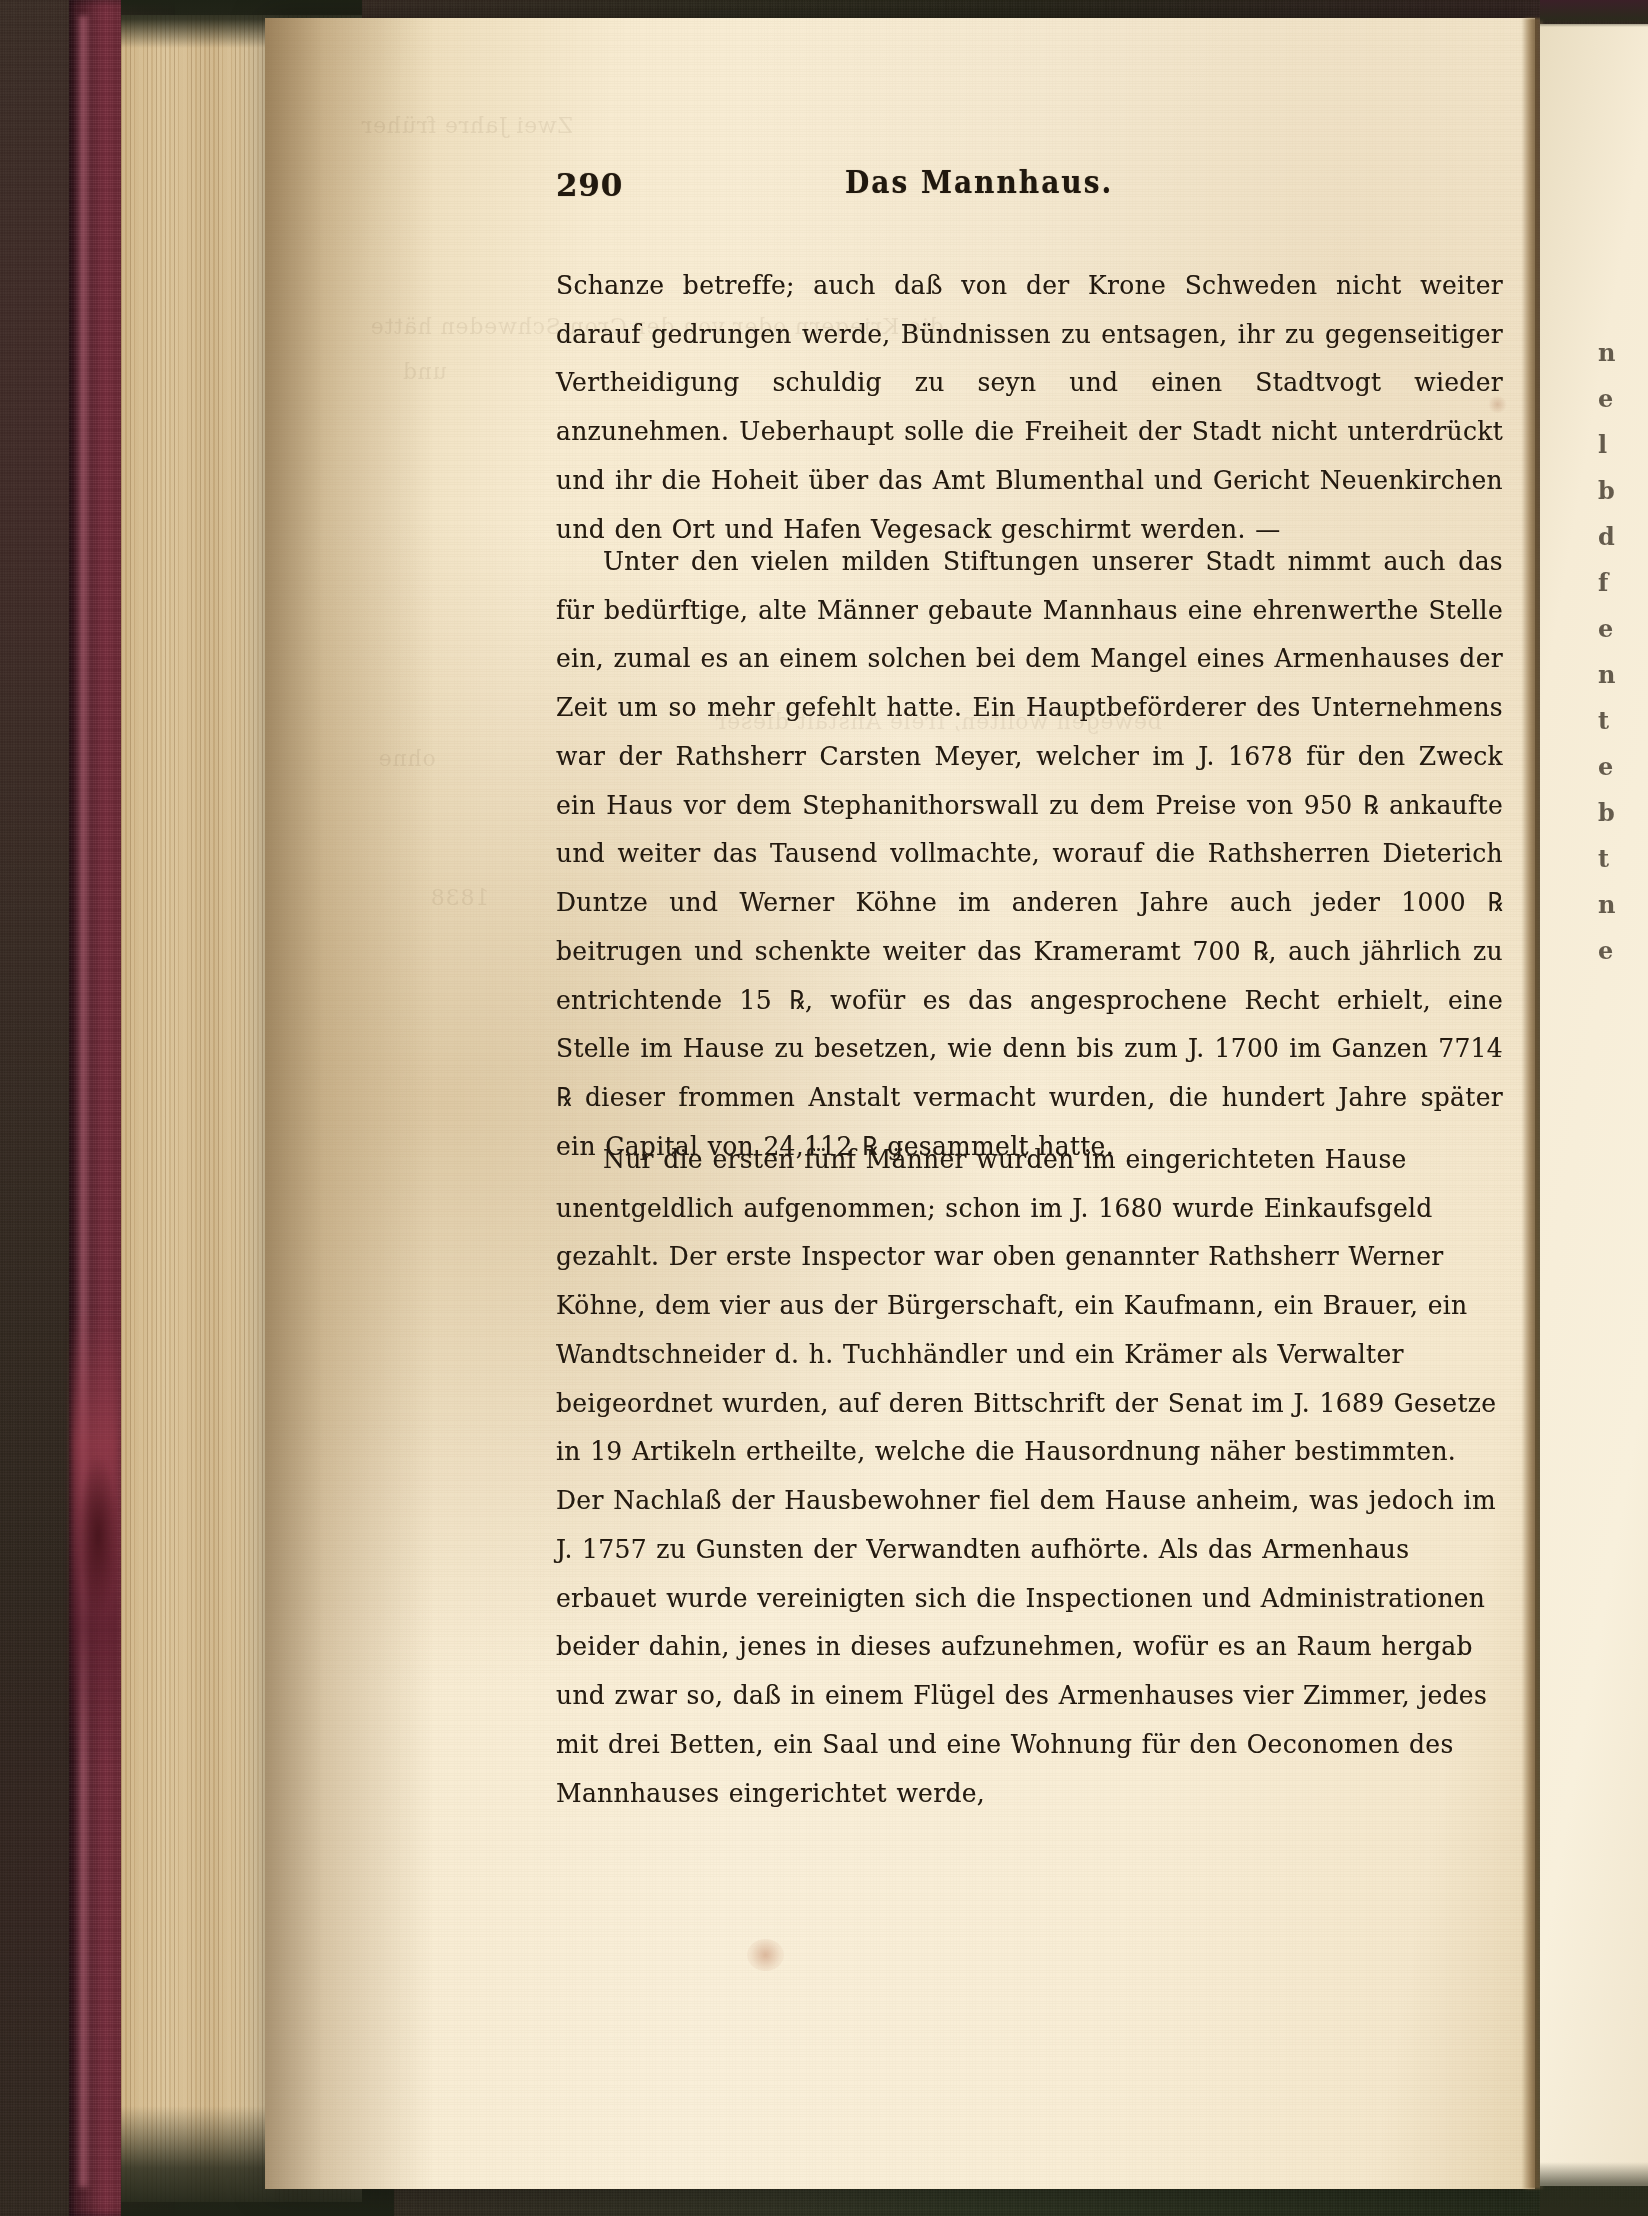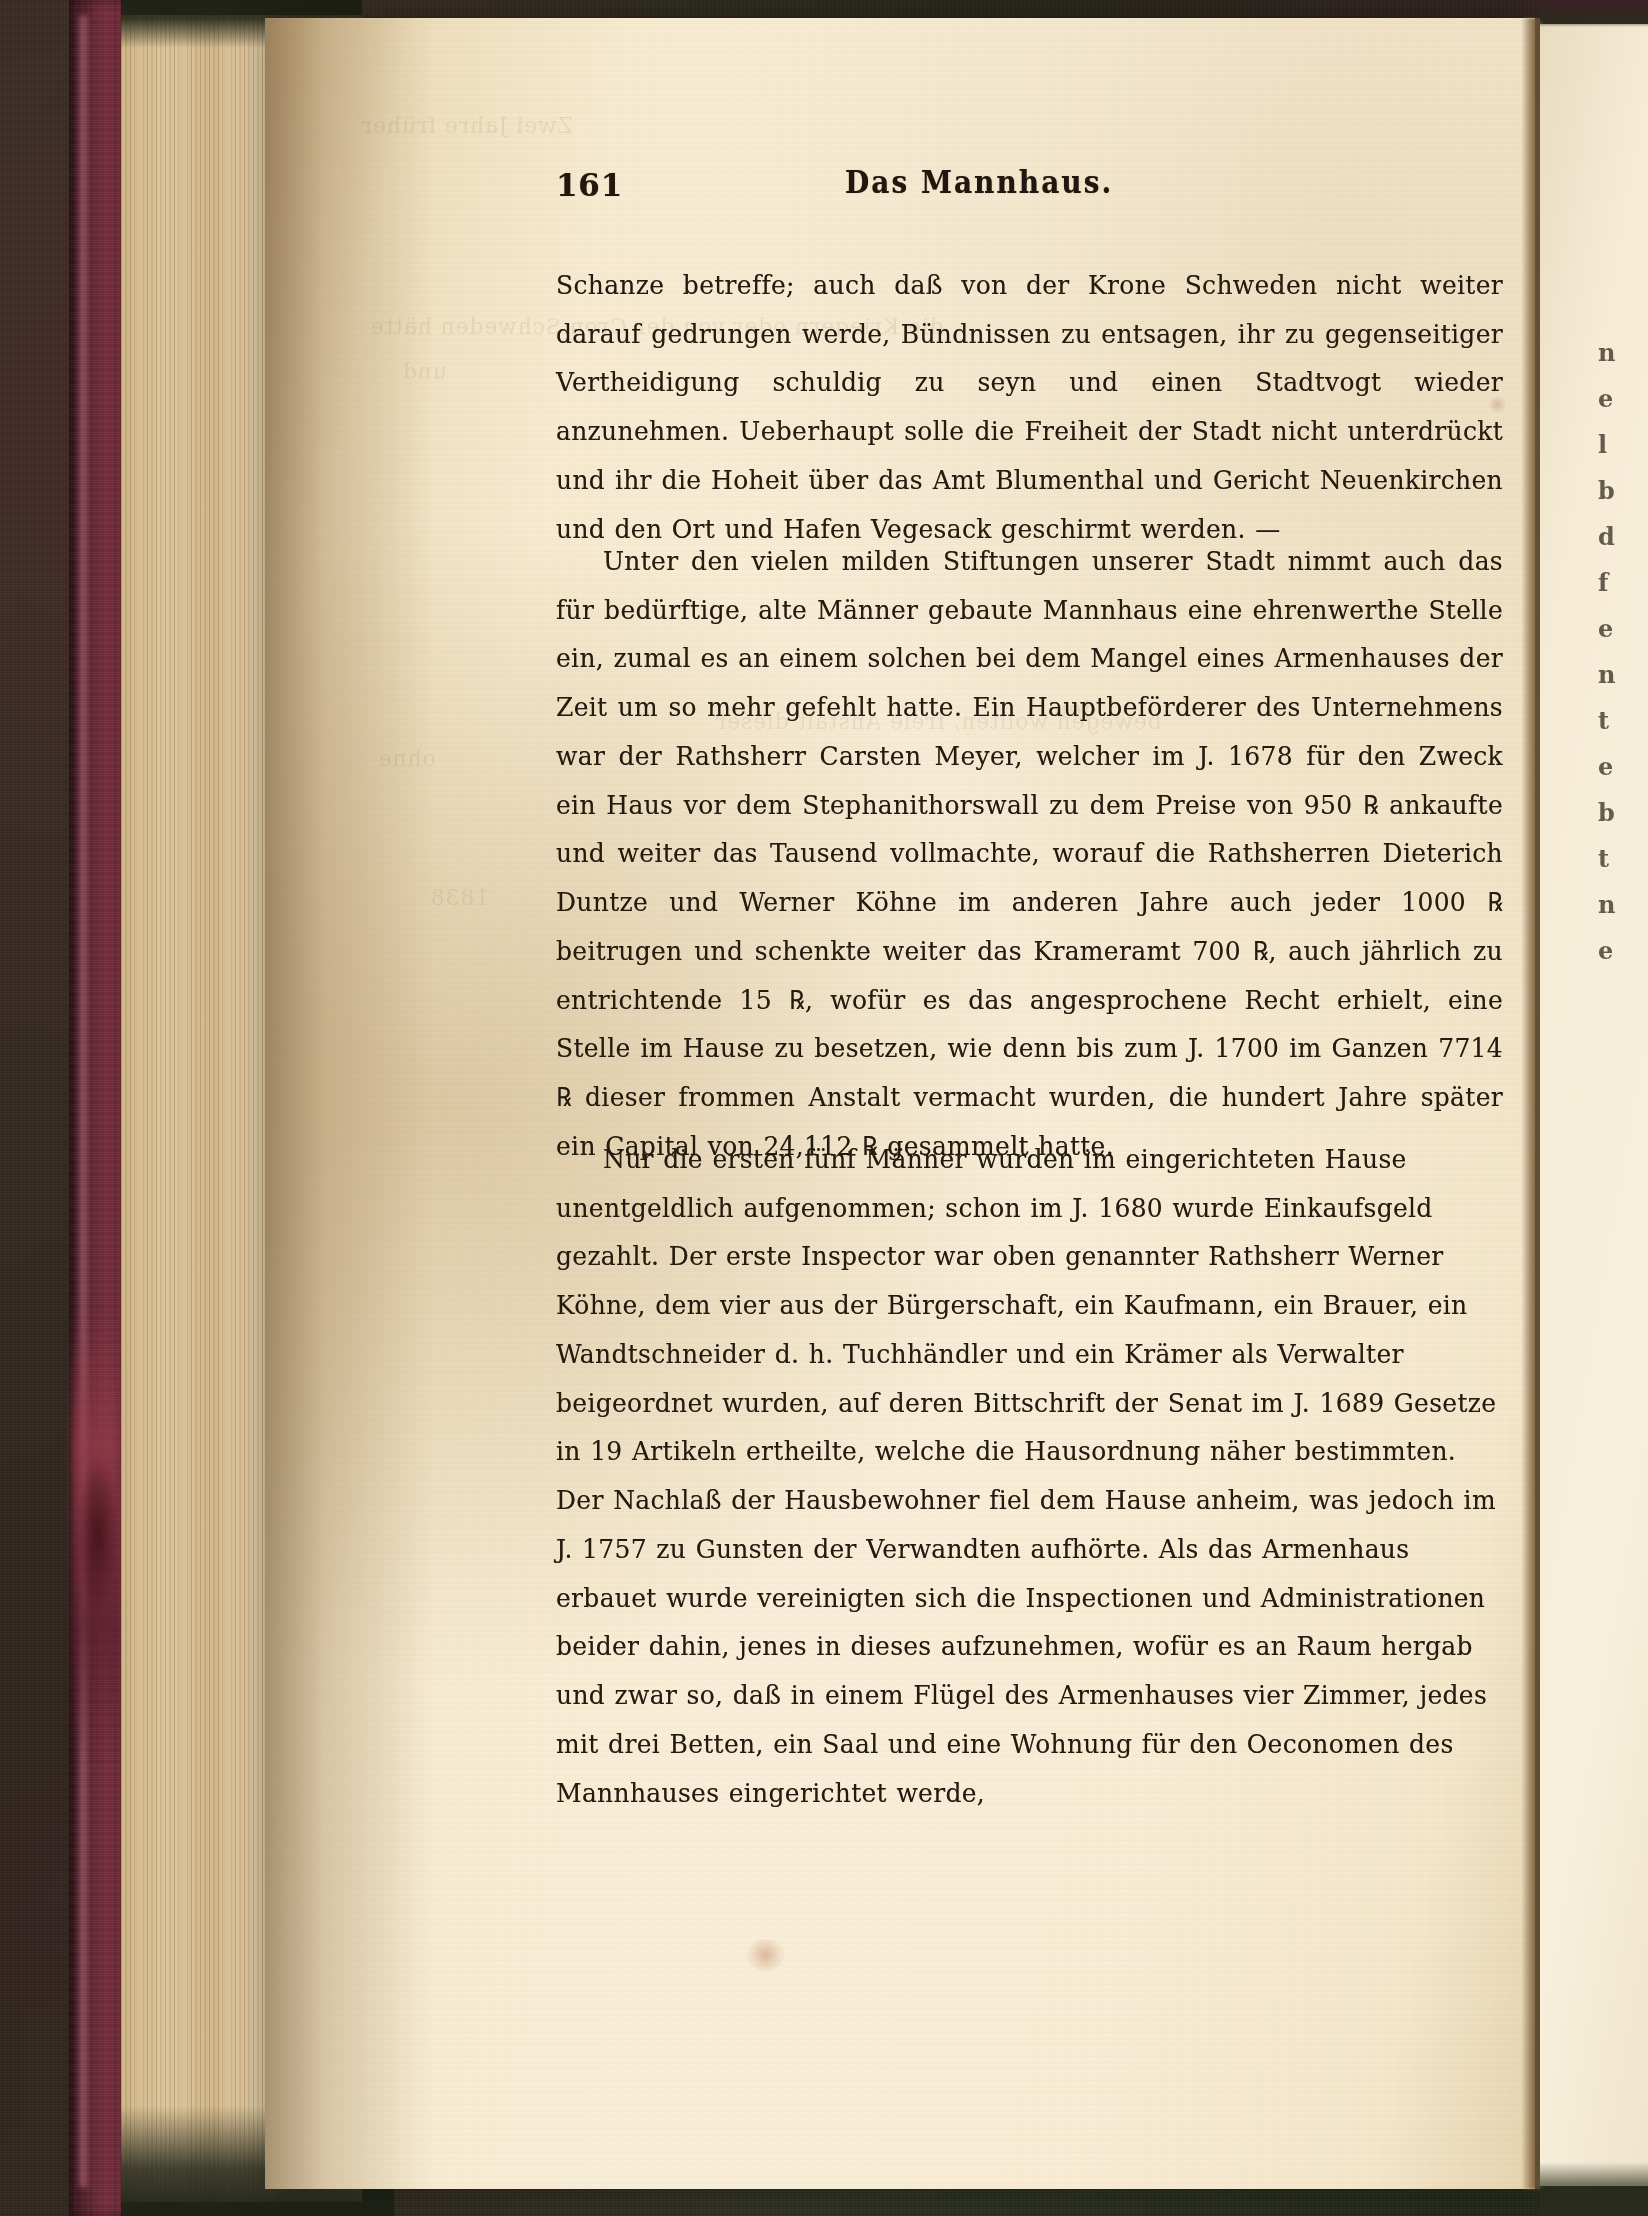--- a/index.html
+++ b/index.html
@@ -356,21 +356,21 @@
     <div class="nl-row">e</div>
     <div class="nl-row">b</div>
     <div class="nl-row">t</div>
     <div class="nl-row">n</div>
     <div class="nl-row">e</div>
   </div>
 
   <div class="textcol">
 
     <div class="running-head">
-      <div class="folio">161</div>
+      <div class="folio">290</div>
       <div class="head-title">Das Mannhaus.</div>
     </div>
 
     <div class="body">
       <p class="para ink-soft">Schanze betreffe; auch daß von der Krone Schweden nicht weiter darauf gedrungen werde, Bündnissen zu entsagen, ihr zu gegenseitiger Vertheidigung schuldig zu seyn und einen Stadtvogt wieder anzunehmen. Ueberhaupt solle die Freiheit der Stadt nicht unterdrückt und ihr die Hoheit über das Amt Blumenthal und Gericht Neuenkirchen und den Ort und Hafen Vegesack geschirmt werden. —</p>
 
       <p class="para indent ink-soft">Unter den vielen milden Stiftungen unserer Stadt nimmt auch das für bedürftige, alte Männer gebaute Mannhaus eine ehrenwerthe Stelle ein, zumal es an einem solchen bei dem Mangel eines Armenhauses der Zeit um so mehr gefehlt hatte. Ein Hauptbeförderer des Unternehmens war der Rathsherr Carsten Meyer, welcher im J. 1678 für den Zweck ein Haus vor dem Stephanithorswall zu dem Preise von 950 ℞ ankaufte und weiter das Tausend vollmachte, worauf die Rathsherren Dieterich Duntze und Werner Köhne im anderen Jahre auch jeder 1000 ℞ beitrugen und schenkte weiter das Krameramt 700 ℞, auch jährlich zu entrichtende 15 ℞, wofür es das angesprochene Recht erhielt, eine Stelle im Hause zu besetzen, wie denn bis zum J. 1700 im Ganzen 7714 ℞ dieser frommen Anstalt vermacht wurden, die hundert Jahre später ein Capital von 24,112 ℞ gesammelt hatte.</p>
 
       <p class="para indent tail ink-soft">Nur die ersten fünf Männer wurden im eingerichteten Hause unentgeldlich aufgenommen; schon im J. 1680 wurde Einkaufsgeld gezahlt. Der erste Inspector war oben genannter Rathsherr Werner Köhne, dem vier aus der Bürgerschaft, ein Kaufmann, ein Brauer, ein Wandtschneider d. h. Tuchhändler und ein Krämer als Verwalter beigeordnet wurden, auf deren Bittschrift der Senat im J. 1689 Gesetze in 19 Artikeln ertheilte, welche die Hausordnung näher bestimmten. Der Nachlaß der Hausbewohner fiel dem Hause anheim, was jedoch im J. 1757 zu Gunsten der Verwandten aufhörte. Als das Armenhaus erbauet wurde vereinigten sich die Inspectionen und Administrationen beider dahin, jenes in dieses aufzunehmen, wofür es an Raum hergab und zwar so, daß in einem Flügel des Armenhauses vier Zimmer, jedes mit drei Betten, ein Saal und eine Wohnung für den Oeconomen des Mannhauses eingerichtet werde,</p>
     </div>

